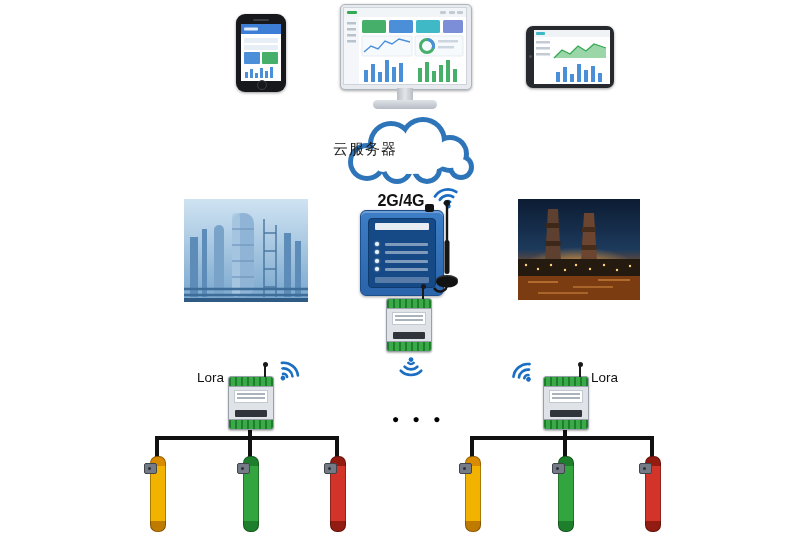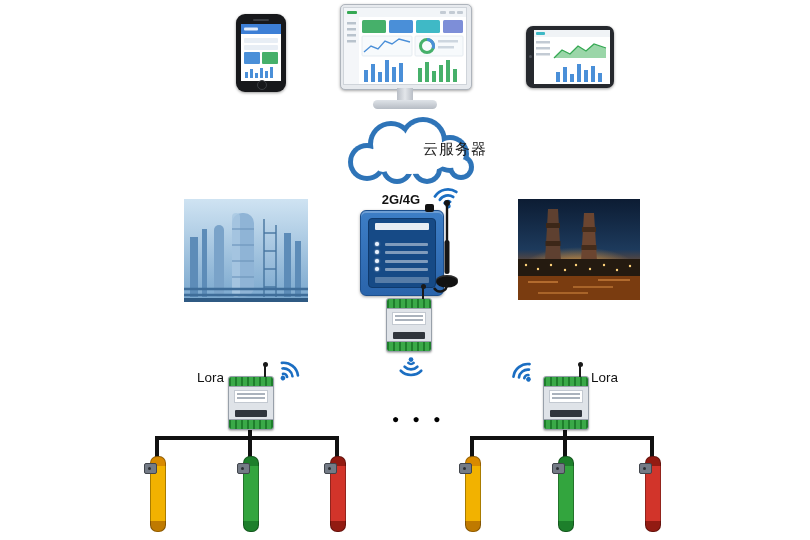--- a/index.html
+++ b/index.html
@@ -16,24 +16,24 @@
   .monitor-bezel{width:130px;height:84px;background:#e7eaee;border:1px solid #aeb4bc;border-radius:5px;box-shadow:0 1px 3px rgba(0,0,0,.35);}
   .monitor-screen{position:absolute;top:3px;left:3px;width:122px;height:76px;background:#fff;overflow:hidden;border:1px solid #cfd4da;}
   .monitor-neck{position:absolute;left:57px;top:84px;width:16px;height:13px;background:linear-gradient(90deg,#b9bec6,#e3e6ea,#b9bec6);}
   .monitor-base{position:absolute;left:33px;top:96px;width:64px;height:9px;background:linear-gradient(#dfe3e8,#b6bcc4);border-radius:5px;}
 
   .tablet{width:88px;height:62px;background:#26292e;border-radius:7px;box-shadow:0 1px 3px rgba(0,0,0,.4);}
   .tablet .cam{position:absolute;left:3px;top:29px;width:3px;height:3px;border-radius:50%;background:#4a4e55;}
   .tablet .screen{position:absolute;top:4px;left:8px;width:76px;height:54px;background:#fff;overflow:hidden;}
 
   
-  .cloud-label{width:154px;text-align:right;font-size:15px;color:#1a1a1a;letter-spacing:1px;}
-
-  
-  .txt{color:#1a1a1a;font-size:13px;}
+  .cloud-label{width:154px;text-align:left;font-size:15px;color:#1a1a1a;letter-spacing:1px;}
+
+  
+  .txt{color:#1a1a1a;font-size:16px;}
   .net-label{width:64px;text-align:center;font-weight:bold;color:#111;}
   .lora-label{font-size:13.5px;color:#111;}
   .ellipsis{font-size:12px;color:#000;letter-spacing:5px;white-space:nowrap;}
 
   
   .wifi{width:32px;height:32px;}
 
   
   .gateway{width:82px;height:84px;background:linear-gradient(180deg,#3d7ec6,#2a64ab);border:1px solid #1d4f8c;border-radius:6px;box-shadow:inset 0 2px 0 rgba(255,255,255,.25),0 1px 3px rgba(0,0,0,.35);}
   .gw-connector{position:absolute;top:-7px;right:9px;width:9px;height:8px;background:#121212;border-radius:2px;}

